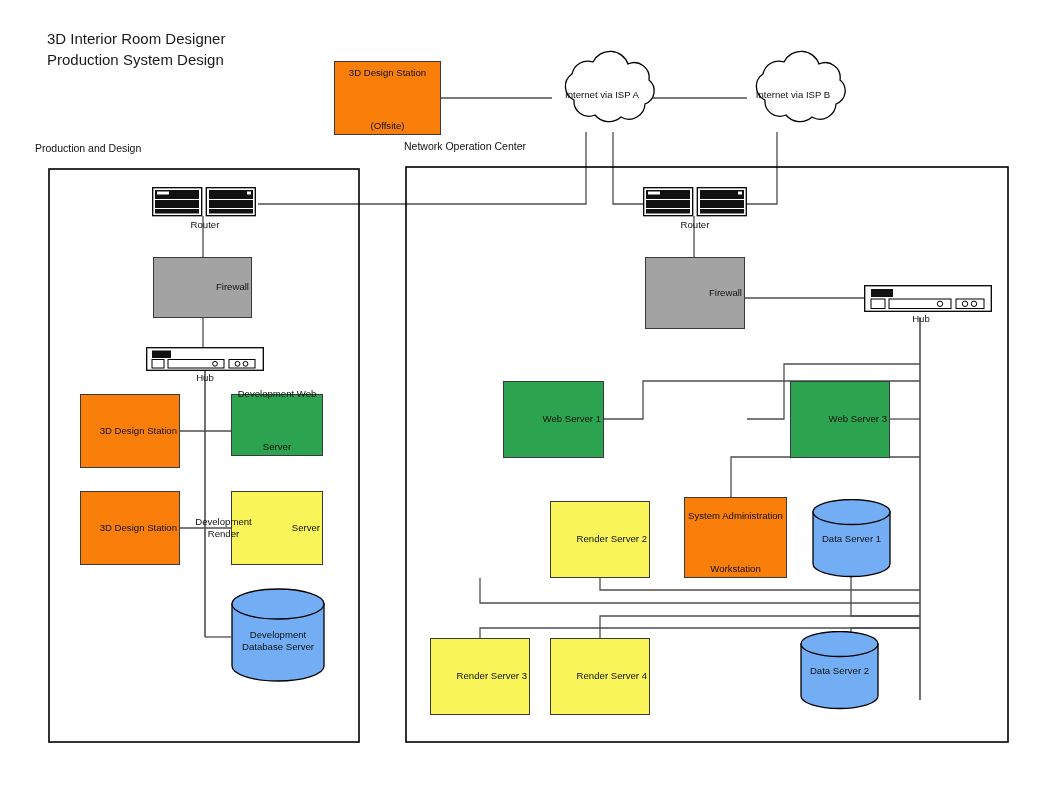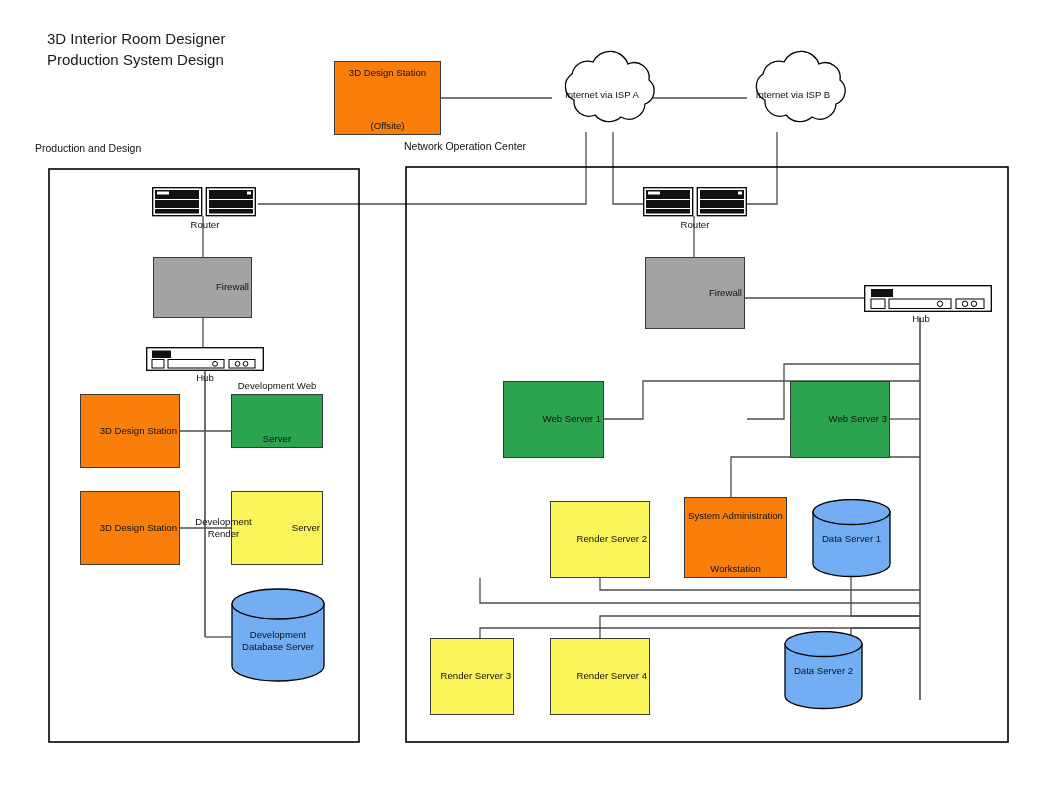--- a/index.html
+++ b/index.html
@@ -141,21 +141,21 @@
     <circle cx="69" cy="16.8" r="2.4" fill="#fff" stroke="#000" stroke-width="1"></circle>
     <rect x="83" y="12.5" width="26" height="8.5" fill="#fff" stroke="#000" stroke-width="1"></rect>
     <circle cx="91.5" cy="16.8" r="2.4" fill="#fff" stroke="#000" stroke-width="1"></circle>
     <circle cx="99.5" cy="16.8" r="2.4" fill="#fff" stroke="#000" stroke-width="1"></circle>
   </svg>
   <div class="icon-cap" style="left:160px;top:372px;width:90px;">Hub</div>
 
   <div class="node orange" style="left:80px;top:394px;width:100px;height:74px;">
     <span>3D Design Station</span>
   </div>
-  <div class="node green" style="left:231px;top:394px;width:92px;height:54px;flex-direction:column;">
+  <div class="node green" style="left:231px;top:394px;width:92px;height:62px;flex-direction:column;">
     <span>Development  Web</span>
     <span>Server</span>
   </div>
 
   <div class="node orange" style="left:80px;top:491px;width:100px;height:74px;">
     <span>3D Design Station</span>
   </div>
   <div class="node yellow" style="left:231px;top:491px;width:92px;height:74px;">
     <span>Development Render</span>
     <span>Server</span>
@@ -217,28 +217,28 @@
   </div>
 
   <div class="cyl" style="left:812px;top:499px;width:79px;height:79px;">
     <svg width="79" height="79" viewBox="0 0 79 79">
       <path d="M1,13 L1,65 a38.5,12.5 0 0,0 77,0 L78,13 Z" fill="#73AEF5" stroke="#000" stroke-width="1.3"></path>
       <ellipse cx="39.5" cy="13" rx="38.5" ry="12.5" fill="#73AEF5" stroke="#000" stroke-width="1.3"></ellipse>
     </svg>
     <div class="lbl" style="top:34px;">Data Server 1</div>
   </div>
 
-  <div class="node yellow" style="left:430px;top:638px;width:84px;height:77px;">
+  <div class="node yellow" style="left:430px;top:638px;width:100px;height:77px;">
     <span>Render Server 3</span>
   </div>
   <div class="node yellow" style="left:550px;top:638px;width:100px;height:77px;">
     <span>Render Server 4</span>
   </div>
 
-  <div class="cyl" style="left:784px;top:631px;width:79px;height:79px;">
+  <div class="cyl" style="left:800px;top:631px;width:79px;height:79px;">
     <svg width="79" height="79" viewBox="0 0 79 79">
       <path d="M1,13 L1,65 a38.5,12.5 0 0,0 77,0 L78,13 Z" fill="#73AEF5" stroke="#000" stroke-width="1.3"></path>
       <ellipse cx="39.5" cy="13" rx="38.5" ry="12.5" fill="#73AEF5" stroke="#000" stroke-width="1.3"></ellipse>
     </svg>
     <div class="lbl" style="top:34px;">Data Server 2</div>
   </div>
 
 </div>
 
 </body></html>

